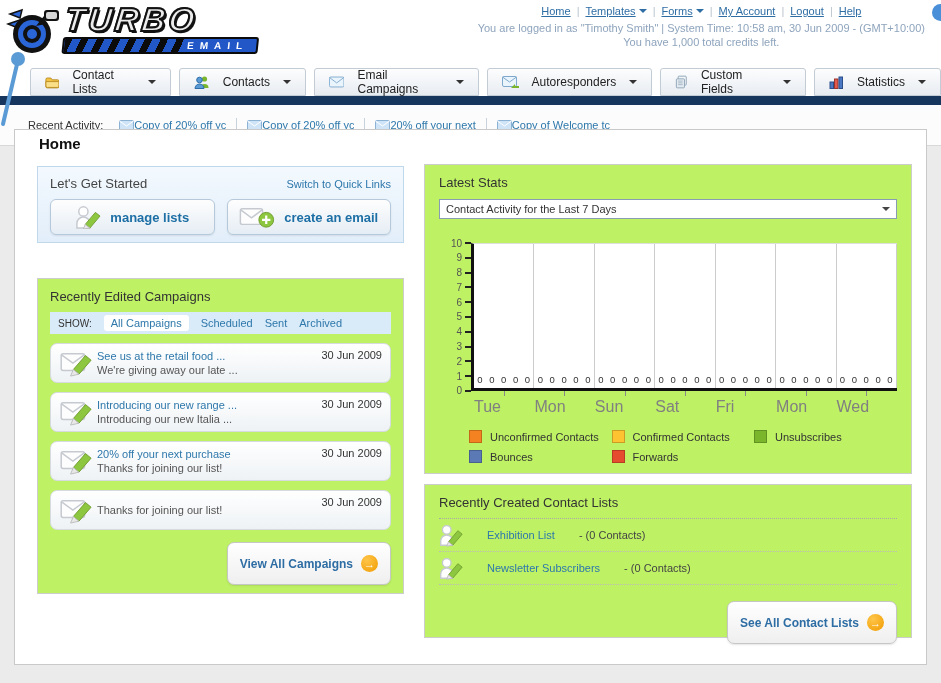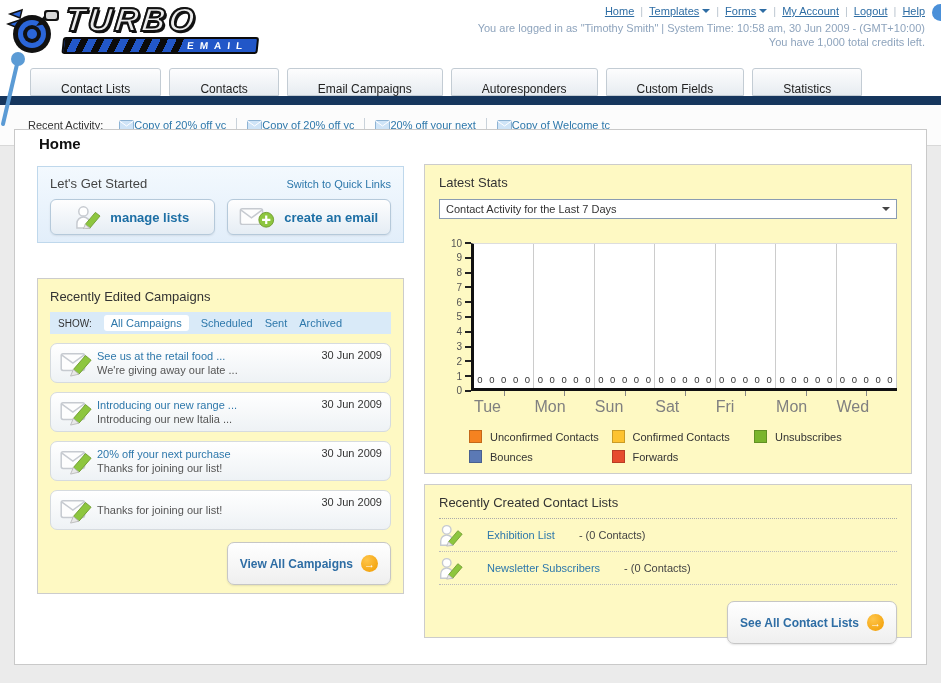--- a/index.html
+++ b/index.html
@@ -14,50 +14,50 @@
   .logo-text { display:flex; flex-direction:column; transform:skewX(-6deg); }
   .logo-turbo { font-size:33px; font-weight:900; font-style:italic; letter-spacing:3px;
     color:#ececec; -webkit-text-stroke:2px #121212;
     text-shadow:2px 2px 0 #121212, -1px -1px 0 #121212; line-height:32px; }
   .logo-bar { margin-top:1px; width:196px; height:17px; background:#2257c8; border:2px solid #0b0b0b;
     border-radius:3px; display:flex; align-items:center; overflow:hidden; }
   .logo-stripes { flex:1; height:100%;
     background:repeating-linear-gradient(110deg,#0b0b0b 0 7px, transparent 7px 15px); }
   .logo-email { color:#fff; font-size:10px; font-weight:bold; letter-spacing:6px; padding:0 8px 0 4px; }
 
-  .header-right { position:absolute; top:5px; right:16px; text-align:right; }
+  .header-right { position:absolute; top:5px; right:16px; text-align:center; }
   .top-links { font-size:11px; color:#9aa7b5; }
   .top-links a { color:#2e6da4; text-decoration:underline; cursor:pointer; display:inline-flex; align-items:center; gap:3px; }
   .top-links .sep { margin:0 6px; color:#b9c4ce; }
   .tri { display:inline-block; width:0; height:0; border-left:4px solid transparent; border-right:4px solid transparent; border-top:4px solid #2e6da4; }
   .login-info { margin-top:5px; font-size:11px; color:#8ea4bd; }
   .credits-info { margin-top:2px; font-size:11px; color:#8ea4bd; }
   .corner-dot { position:absolute; top:4px; right:-8px; width:17px; height:17px; border-radius:50%; background:#4a90d9; }
 
   .antenna { position:absolute; top:50px; left:0; z-index:5; }
 
   
   .tabs-row { position:absolute; top:68px; left:30px; display:flex; gap:8px; }
-  .tab { height:28px; display:flex; align-items:center; gap:13px; padding:0 30px;
+  .tab { height:28px; display:flex; align-items:center; gap:13px; padding:0 14px;
     background:linear-gradient(#fdfdfe,#e7ecf1); border:1px solid #c3ccd4; border-radius:3px 3px 0 0;
-    font-size:12px; color:#222; cursor:pointer;flex-direction:column; }
+    font-size:12px; color:#222; cursor:pointer; }
   .tab .tri { border-top-color:#333; }
 
   
   .activity-bar { position:absolute; top:105px; left:0; width:941px; height:41px; background:#fcfcfc;
     border-bottom:1px solid #d8d8d8; display:flex; align-items:center; font-size:11px; padding-left:28px; }
   .activity-label { color:#333; margin-right:16px; }
   .activity-item { display:flex; align-items:center; color:#2e78ab; cursor:pointer; white-space:nowrap; overflow:hidden; }
   .activity-div { width:1px; height:14px; background:#c9d2da; margin:0 10px; }
 
   
   .main-panel { position:absolute; top:129px; left:14px; width:913px; height:536px; background:#fff; border:1px solid #c9c9c9; }
   .page-title { position:absolute; top:5px; left:24px; font-size:15px; font-weight:bold; color:#111; }
 
-  .box { position:absolute; background:#fef9c3; border:1px solid #ccc; }
+  .box { position:absolute; background:#bef264; border:1px solid #ccc; }
 
   
   .get-started { left:22px; top:36px; width:367px; height:77px;
     background:linear-gradient(#f3f9fe,#e2eefa); border-color:#bfd8ec; padding:9px 12px; }
   .gs-head { display:flex; justify-content:space-between; align-items:center; }
   .gs-title { font-size:13px; color:#444; }
   .gs-link { font-size:11px; color:#2e78ab; text-decoration:none; cursor:pointer; }
   .gs-buttons { display:flex; gap:12px; margin-top:8px; }
   .gs-btn { flex:1; height:36px; display:flex; align-items:center; justify-content:center; gap:9px;
     background:linear-gradient(#fefefe,#e5edf4); border:1px solid #b5c9da; border-radius:6px;

